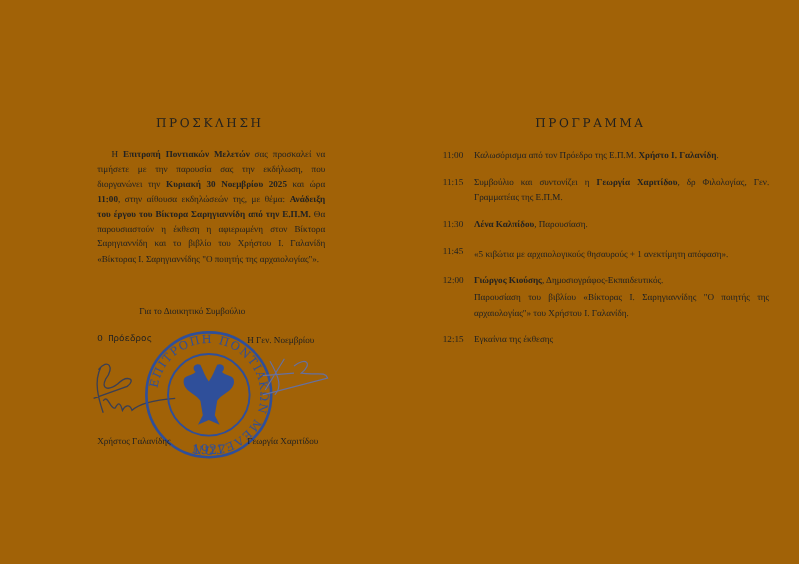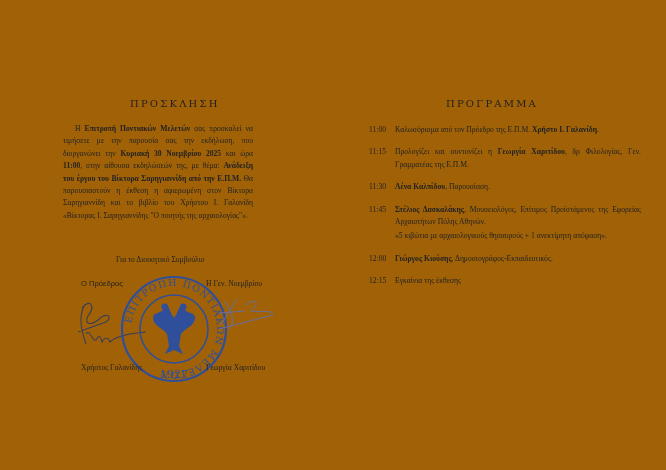--- a/index.html
+++ b/index.html
@@ -9,28 +9,28 @@
     font-family:"DejaVu Serif", "Liberation Serif", serif;
     color:#222;
     position:relative;
   }
   .page { position:absolute; inset:0; background:#a16207; }
   .title {
     position:absolute; font-size:10px; letter-spacing:2.2px;
     font-family:"DejaVu Serif", serif; color:#1f1f1f;
   }
   .inv {
-    position:absolute; left:63px; top:123px; width:190px;
+    position:absolute; left:81px; top:123px; width:190px;
     font-size:7.6px; line-height:12.4px; text-align:justify;
     font-family:"Liberation Serif", serif;
     text-indent:12px;
   }
   .inv b { font-weight:bold; }
   .board { position:absolute; left:116px; top:255px; font-size:7.6px; font-family:"Liberation Serif", serif; }
-  .pres  { position:absolute; left:81px; top:279px; font-size:7.6px; font-family:Liberation Sans, sans-serif; }
+  .pres  { position:absolute; left:81px; top:279px; font-size:7.6px; font-family:Liberation Mono, monospace; }
   .sec   { position:absolute; left:206px; top:279px; font-size:7.6px; font-family:"Liberation Serif", serif; }
   .name1 { position:absolute; left:81px; top:363px; font-size:7.6px; font-family:"Liberation Serif", serif; }
   .name2 { position:absolute; left:206px; top:363px; font-size:7.6px; font-family:"Liberation Serif", serif; }
 
   .stamp { position:absolute; left:119px; top:274px; width:110px; height:110px; }
   .sig1 { position:absolute; left:76px; top:298px; width:80px; height:50px; }
   .sig2 { position:absolute; left:215px; top:295px; width:60px; height:40px; }
   .prog { position:absolute; left:369px; top:124px; width:272px; font-family:"Liberation Serif", serif; font-size:7.6px; line-height:12.4px; }
   .item { display:flex; margin-bottom:10px; }
   .time { width:26px; flex:none; }
@@ -81,40 +81,40 @@
   <div class="prog" id="prog">
       <div class="item">
         <div class="time">11:00</div>
         <div class="body">
           <p><span>Καλωσόρισμα από τον Πρόεδρο της Ε.Π.Μ. </span><b>Χρήστο Ι. Γαλανίδη</b><span>.</span></p>
         </div>
       </div>
       <div class="item">
         <div class="time">11:15</div>
         <div class="body">
-          <p><span>Προλογίζει και συντονίζει η </span><b>Γεωργία Χαριτίδου</b><span>, δρ Φιλολογίας, Γεν. Γραμματέας της Ε.Π.Μ.</span></p>
+          <p><span>Συμβούλιο και συντονίζει η </span><b>Γεωργία Χαριτίδου</b><span>, δρ Φιλολογίας, Γεν. Γραμματέας της Ε.Π.Μ.</span></p>
         </div>
       </div>
       <div class="item">
         <div class="time">11:30</div>
         <div class="body">
           <p><b>Λένα Καλπίδου</b><span>, Παρουσίαση.</span></p>
         </div>
       </div>
       <div class="item">
         <div class="time">11:45</div>
         <div class="body">
-          <p><b>Στέλιος Δασκαλάκης</b><span>, Μουσειολόγος, Επίτιμος Προϊστάμενος της Εφορείας Αρχαιοτήτων Πόλης Αθηνών.</span></p>
           <p class="sub"><span>«5 κιβώτια με αρχαιολογικούς θησαυρούς + 1 ανεκτίμητη απόφαση».</span></p>
         </div>
       </div>
       <div class="item">
         <div class="time">12:00</div>
         <div class="body">
           <p><b>Γιώργος Κιούσης</b><span>, Δημοσιογράφος-Εκπαιδευτικός.</span></p>
+          <p class="sub"><span>Παρουσίαση του βιβλίου «Βίκτορας Ι. Σαρηγιαννίδης "Ο ποιητής της αρχαιολογίας"» του Χρήστου Ι. Γαλανίδη.</span></p>
         </div>
       </div>
       <div class="item">
         <div class="time">12:15</div>
         <div class="body">
           <p><span>Εγκαίνια της έκθεσης</span></p>
         </div>
       </div>
     </div>
 </div>

